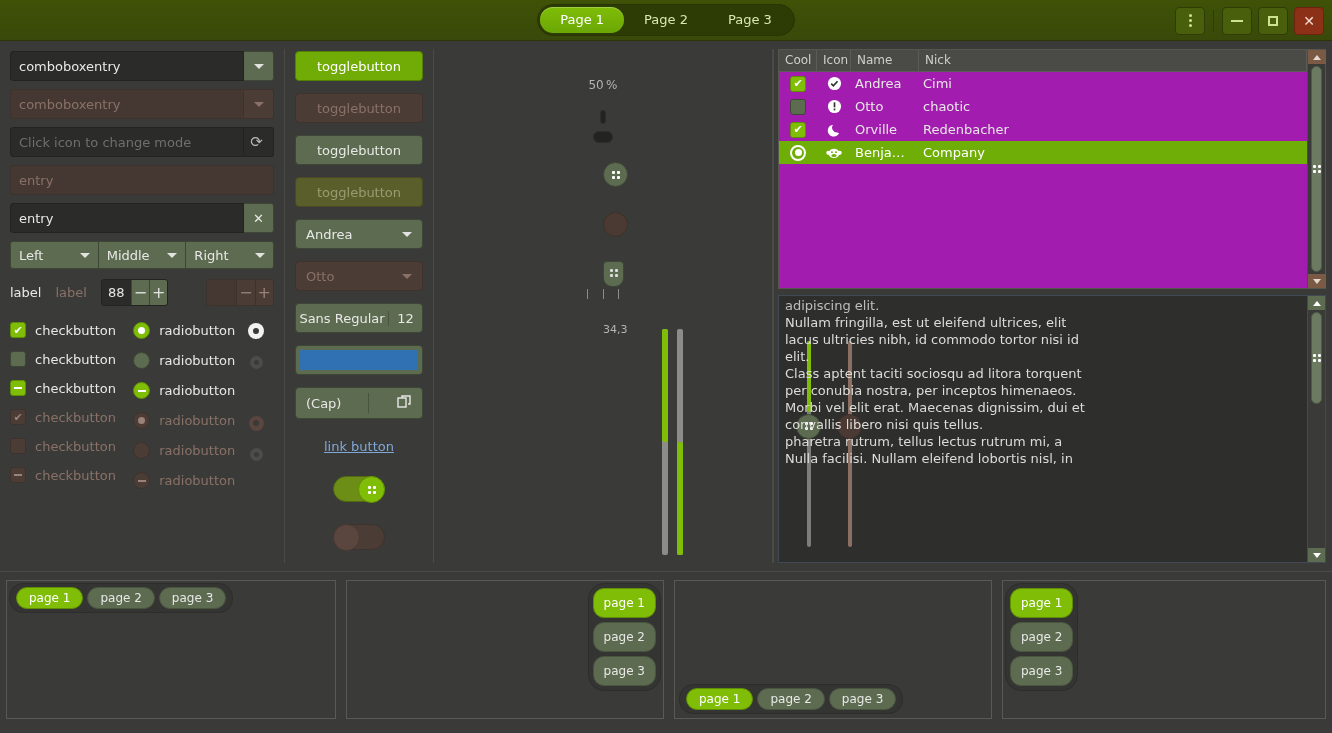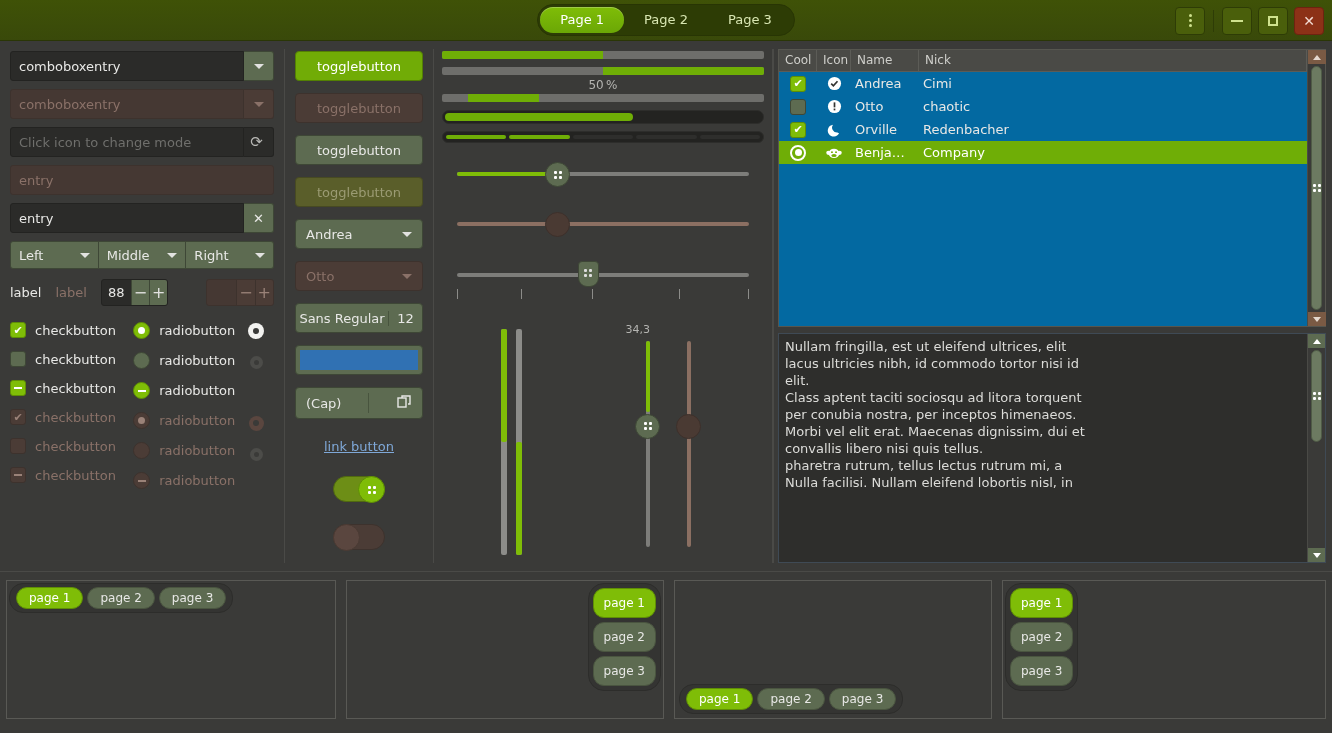--- a/index.html
+++ b/index.html
@@ -184,21 +184,21 @@
   .swrow { display:flex; justify-content:center; margin-top:10px; }
   .sw { width:52px;height:26px;border-radius:13px;background:#6d8e16;position:relative;border:1px solid #506a0f; }
   .sw .knob { position:absolute;right:-1px;top:-1px;width:27px;height:27px;border-radius:50%;background:#7fbd07;border:1px solid #5f8e05;display:flex;align-items:center;justify-content:center; }
   .sw.off { background:#4b3c36; border-color:#3d322d; }
   .sw.off .knob { left:-1px;right:auto;background:#5a463f;border-color:#4a3a33; }
   .grip { display:grid;grid-template-columns:3px 3px;grid-template-rows:3px 3px;gap:2px; }
   .grip i { background:#fff;display:block;width:3px;height:3px;border-radius:1px; }
   .grip.dk i { background:#ddd; }
 
   
-  .c3 { width:338px; padding:10px 8px; display:flex; flex-direction:column; }
+  .c3 { width:338px; padding:10px 8px; display:flex; flex-direction:column;align-items:center; }
   .pbar { height:8px; background:#6e6e6b; border-radius:2px; overflow:hidden; position:relative; }
   .pbar .fill { height:100%; background:#6fae06; }
   .pbar.rev .fill { margin-left:auto; }
   .ptext { text-align:center; font-size:12px; color:#b4b4b1; margin:3px 0 2px; }
   .lvl { height:14px; background:#232321; border-radius:7px; padding:2px; border:1px solid #2d2d2b; }
   .lvl .lfill { height:100%; background:#6fae06; border-radius:5px; }
   .lvl.disc { display:flex; gap:3px; padding:3px; height:12px; }
   .lvl.disc .seg { flex:1; background:#2e2e2c; border-radius:3px; }
   .lvl.disc .seg.on { background:#6fae06; }
 
@@ -229,21 +229,21 @@
   
   .c4 { width:228px; padding:8px 6px; display:flex; flex-direction:column; gap:10px; }
   .frame { flex:1; border:1px solid #8f8f8c; position:relative; padding-top:4px; }
   .frame > .fl {
     position:absolute; top:-9px; left:4px; background:#3a3a38; padding:0 3px;
     font-size:12px; font-weight:bold; color:#e8e8e6;
   }
 
   
   .c5 { flex:1; padding:8px 6px 8px 4px; display:flex; flex-direction:column; gap:6px; }
-  .tv-wrap { height:278px; display:flex; border:1px solid #56564f; background:#0369a1; }
+  .tv-wrap { height:240px; display:flex; border:1px solid #56564f; background:#a21caf; }
   .tv { flex:1; overflow:hidden; }
   .tv-head { display:flex; background:#4a4a46; border-bottom:1px solid #5c5c57; height:22px; }
   .tv-head div { font-size:12px;color:#cfcfcb;padding:3px 6px;border-right:1px solid #5c5c57; }
   .th-cool{width:38px;} .th-icon{width:34px;} .th-name{width:68px;} .th-nick{flex:1;border-right:none;}
   .tv-row { display:flex; height:23px; align-items:center; font-size:13px; }
   .tv-row.sel { background:#6fae06; color:#fff; }
   .tv-row .c-cool { width:38px; display:flex;justify-content:center; }
   .tv-row .c-icon { width:34px; display:flex;justify-content:center;align-items:center; }
   .tv-row .c-name { width:68px; padding-left:4px; }
   .tv-row .c-nick { flex:1; padding-left:4px; }
@@ -712,20 +712,21 @@
             </span>
           </div>
         <div class="arw">
             <span class="tri-dn"></span>
           </div>
       </div>
     </div>
 
     <div class="txt-wrap">
       <div class="txt">
+        <p style="opacity:.82;margin-top:-3px">adipiscing elit.</p>
         <p>Nullam fringilla, est ut eleifend ultrices, elit</p>
         <p>lacus ultricies nibh, id commodo tortor nisi id</p>
         <p>elit.</p>
         <p>Class aptent taciti sociosqu ad litora torquent</p>
         <p>per conubia nostra, per inceptos himenaeos.</p>
         <p>Morbi vel elit erat. Maecenas dignissim, dui et</p>
         <p>convallis libero nisi quis tellus.</p>
         <p>pharetra rutrum, tellus lectus rutrum mi, a</p>
         <p>Nulla facilisi. Nullam eleifend lobortis nisl, in</p>
 

